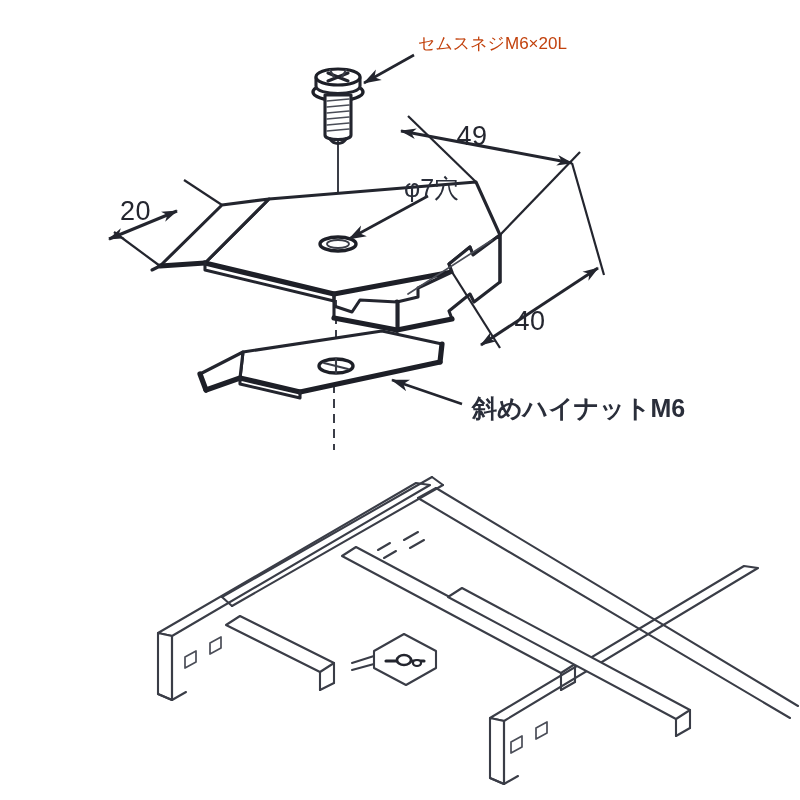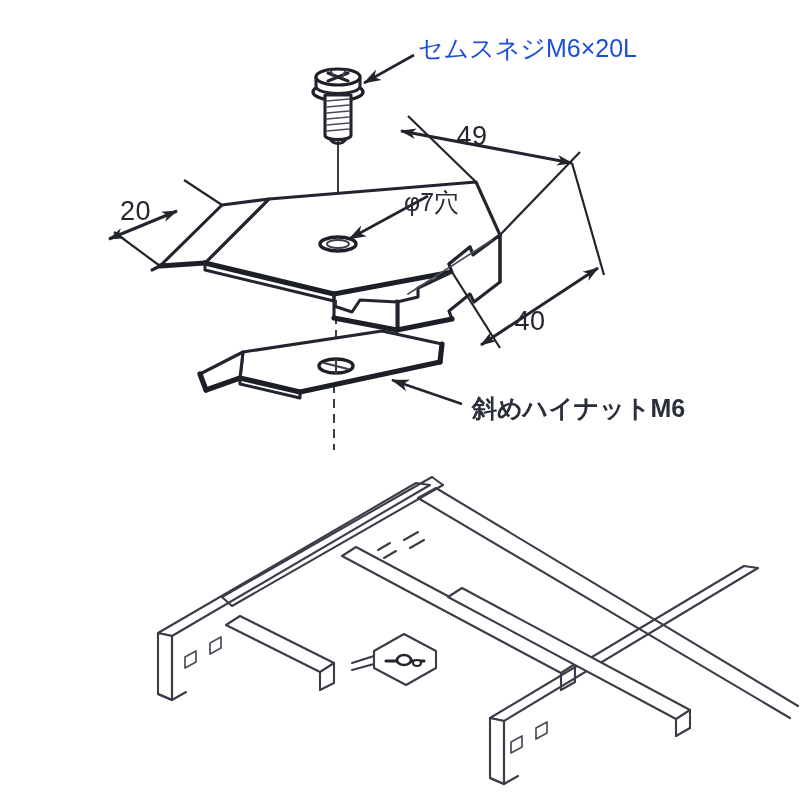--- a/index.html
+++ b/index.html
@@ -297,19 +297,19 @@
         <path class="ln-thin face-white" d="M374,651 L404,634 L436,651 L436,668 L406,685 L374,668 Z"></path>
         <path class="ln-med" d="M386,661 L424,661"></path>
         <ellipse cx="404" cy="660" rx="7" ry="5" class="face-white" stroke="#23252e" stroke-width="2.6"></ellipse>
         <ellipse cx="417" cy="663" rx="4" ry="3" class="face-white" stroke="#23252e" stroke-width="2.2"></ellipse>
         <path class="ln-thin" d="M352,663 L374,656"></path>
         <path class="ln-thin" d="M352,670 L374,664"></path>
       </g>
     </g>
   </svg>
 
-  <div style="position:absolute; left:418px; top:32px; font-size:25px; color:#1d4ed8; white-space:nowrap;">セムスネジM6×20L</div>
-
-  <div style="position:absolute; left:404px; top:172px; font-size:25px; color:#2a2e3a; white-space:nowrap;margin-top:14px;">φ7穴</div>
+  <div style="position:absolute; left:418px; top:32px; font-size:17px; color:#c2410c; white-space:nowrap;">セムスネジM6×20L</div>
+
+  <div style="position:absolute; left:404px; top:172px; font-size:25px; color:#2a2e3a; white-space:nowrap;">φ7穴</div>
 
   <div style="position:absolute; left:472px; top:392px; font-size:25px; color:#2a2e3a; white-space:nowrap;font-weight:bold;">斜めハイナットM6</div>
 
 </div>
 
 </body></html>

